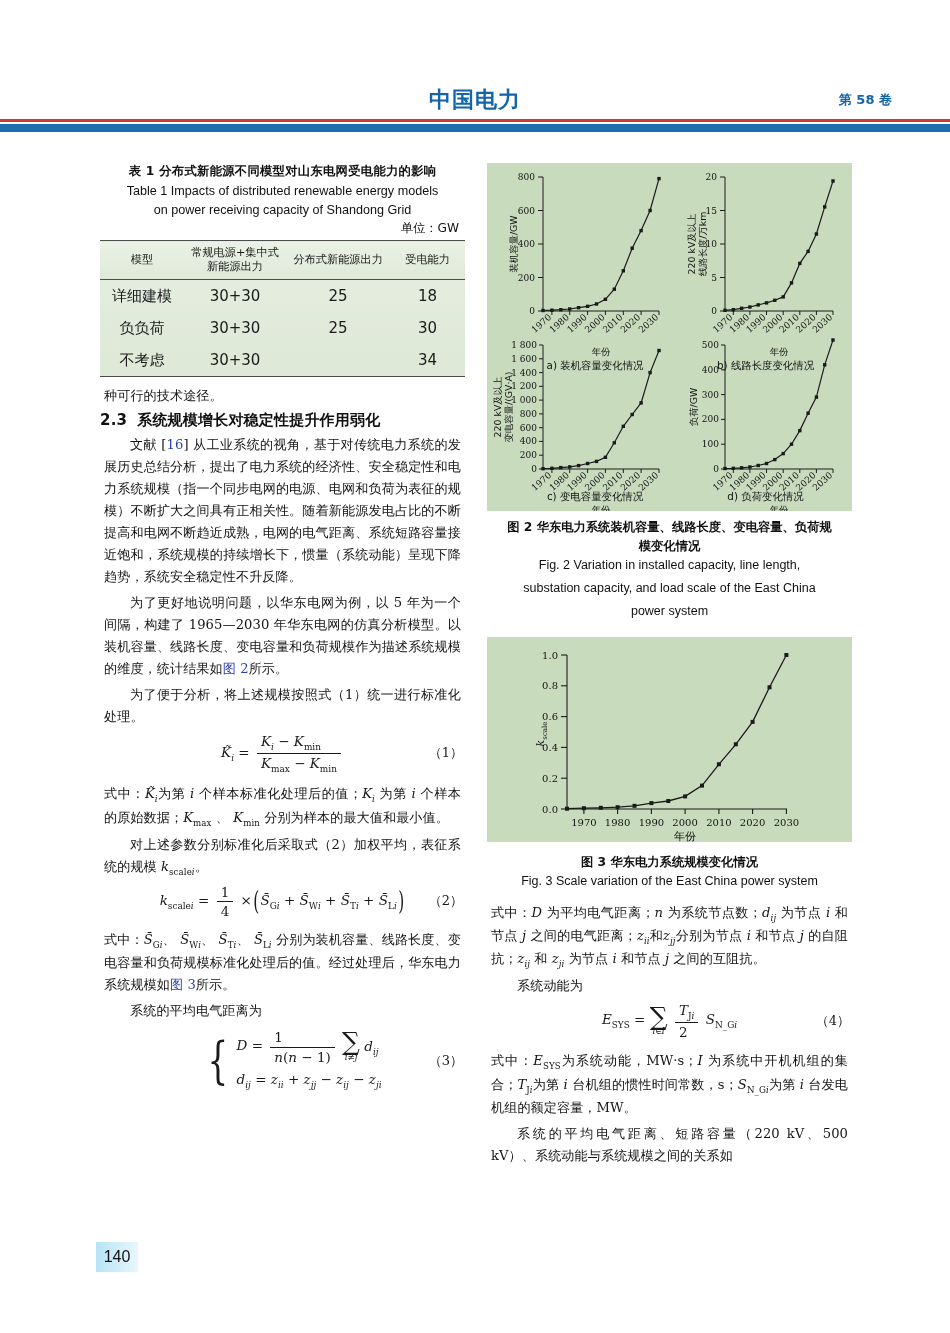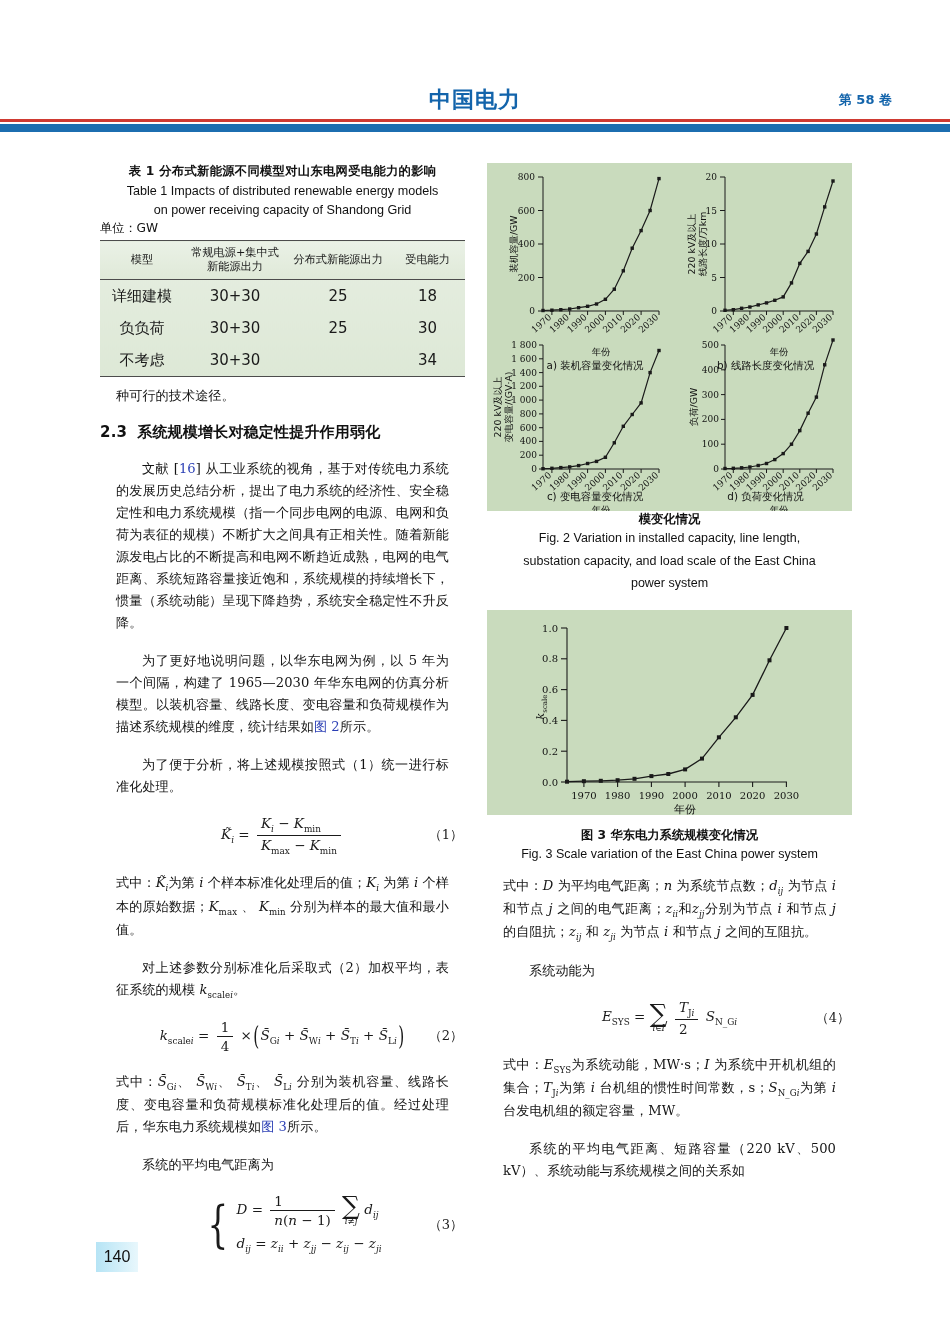--- a/index.html
+++ b/index.html
@@ -54,21 +54,21 @@
     font-size: 12.3px; font-weight: bold; text-align: center;
     letter-spacing: .3px; margin: 0 0 3px 0; color: #111;
   }
   .tbl-cap-en {
     font-family: "Liberation Sans", sans-serif;
     font-size: 12.6px; text-align: center; line-height: 1.32;
     margin: 0 0 2px 0; color: #111;
   }
   .tbl-unit {
     font-family: "DejaVu Sans", sans-serif;
-    font-size: 12.2px; text-align: left; margin: 1px 6px 3px 0; color: #111;
+    font-size: 12.2px; text-align: right; margin: 1px 6px 3px 0; color: #111;
   }
   table.t1 {
     width: 100%; border-collapse: collapse;
     font-size: 11.4px;
     background: linear-gradient(to bottom, #e6eee1 0%, #dde8d6 100%);
   }
   table.t1 thead th {
     font-weight: normal; padding: 5px 2px; line-height: 1.25;
     border-top: 1.6px solid #4c4c4c; border-bottom: 1.1px solid #4c4c4c;
     background: linear-gradient(to bottom, #eaf1e6 0%, #dfe9d8 100%);
@@ -80,21 +80,21 @@
     padding: 6.5px 2px; text-align: center;
     font-family: "DejaVu Sans", sans-serif; font-size: 15px;
   }
   table.t1 tbody tr:last-child td { border-bottom: 1.6px solid #4c4c4c; }
   .c0 { width: 23%; } .c1 { width: 28%; } .c2 { width: 28.5%; } .c3 { width: 20.5%; }
 
   
   p.bt {
     font-family: "DejaVu Serif", serif;
     font-size: 13.1px; line-height: 1.68;
-    margin: 16px; text-align: justify; text-justify: inter-ideograph;
+    margin: 4px; text-align: justify; text-justify: inter-ideograph;
     letter-spacing: .1px; color: #141414;
   }
   p.ind { text-indent: 26px; }
   .sec-head {
     font-family: "DejaVu Sans", sans-serif;
     font-size: 15px; font-weight: bold;
     margin: 2px 0 1px 0; letter-spacing: .2px; color: #111;
   }
   .sec-head .num { margin-right: 10px; }
   .ref { color: #2b3fb5; }
@@ -520,20 +520,21 @@
               <rect x="162.3" y="1.3" width="3.4" height="3.4"></rect>
           </g>
         </g>
       </svg>
       <div class="subcap" style="left:18px; top:196px; width:180px;">a) 装机容量变化情况</div>
       <div class="subcap" style="left:196px; top:196px; width:165px;">b) 线路长度变化情况</div>
       <div class="subcap" style="left:18px; top:327px; width:180px;">c) 变电容量变化情况</div>
       <div class="subcap" style="left:196px; top:327px; width:165px;">d) 负荷变化情况</div>
     </div>
 
+    <div class="fig-cap-cn">图 2  华东电力系统装机容量、线路长度、变电容量、负荷规</div>
     <div class="fig-cap-cn" style="margin-top:0">模变化情况</div>
     <div class="fig-cap-en">Fig. 2    Variation in installed capacity, line length,</div>
     <div class="fig-cap-en">substation capacity, and load scale of the East China</div>
     <div class="fig-cap-en">power system</div>
 
     <div class="figbox fig3box" style="margin-top:18px">
       <svg width="365" height="205" viewBox="0 0 365 205">
         <g>
           <line x1="80" y1="18" x2="80" y2="172" stroke="#1a1a1a" stroke-width="1.1"></line>
           <line x1="80" y1="172" x2="300" y2="172" stroke="#1a1a1a" stroke-width="1.1"></line>

